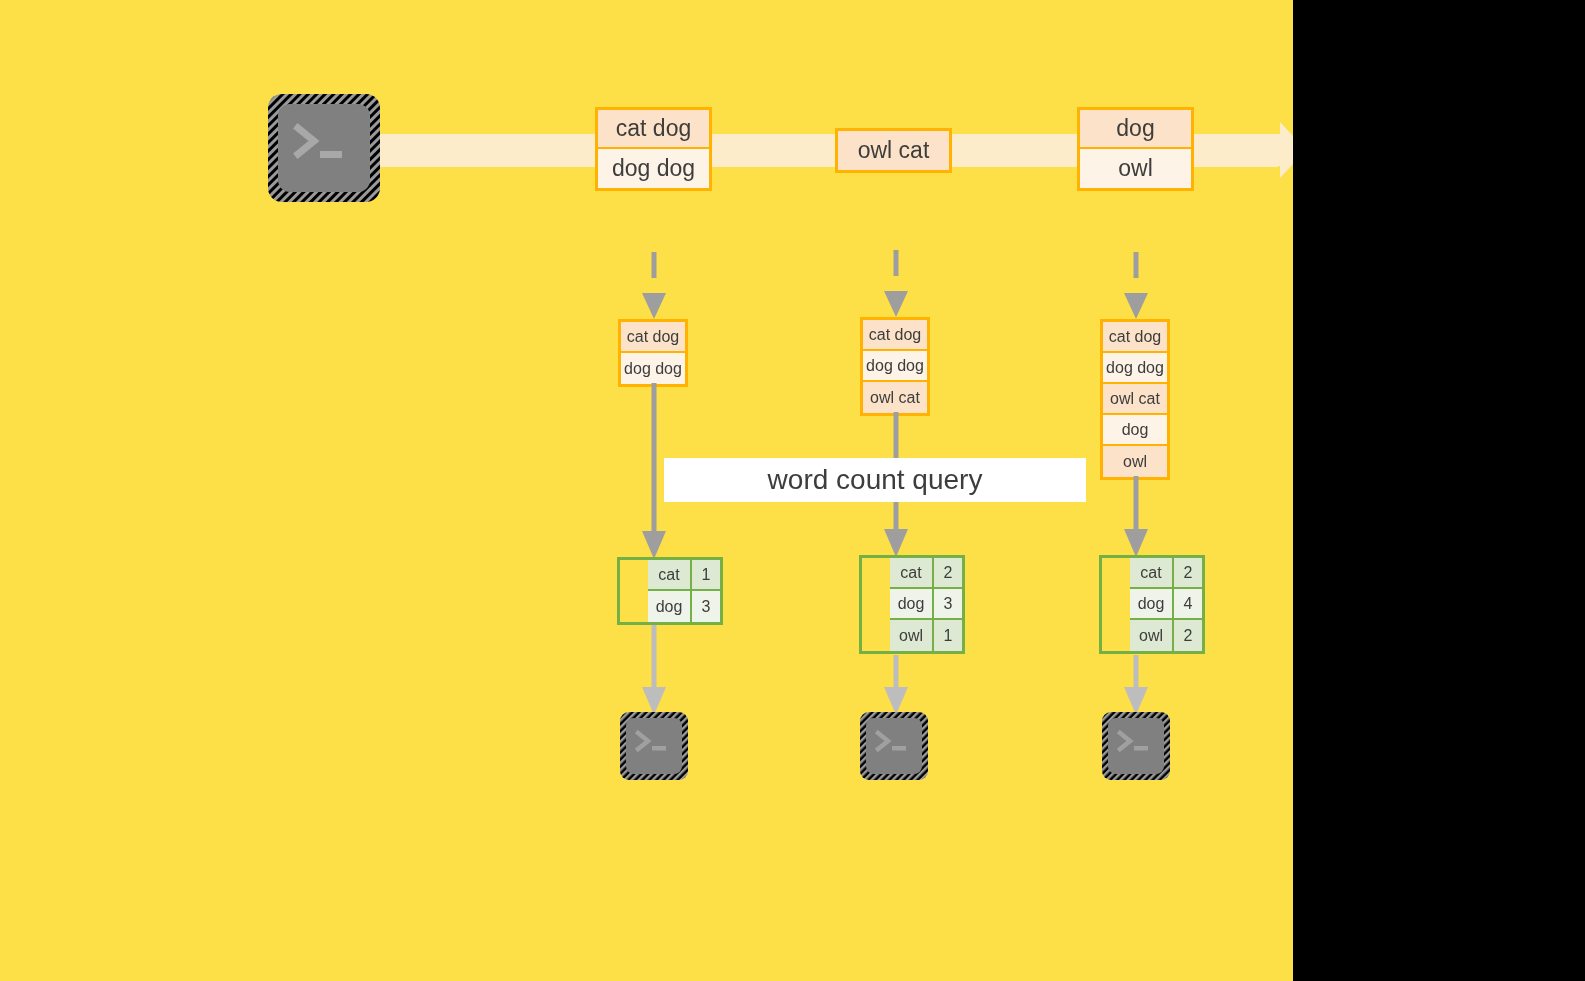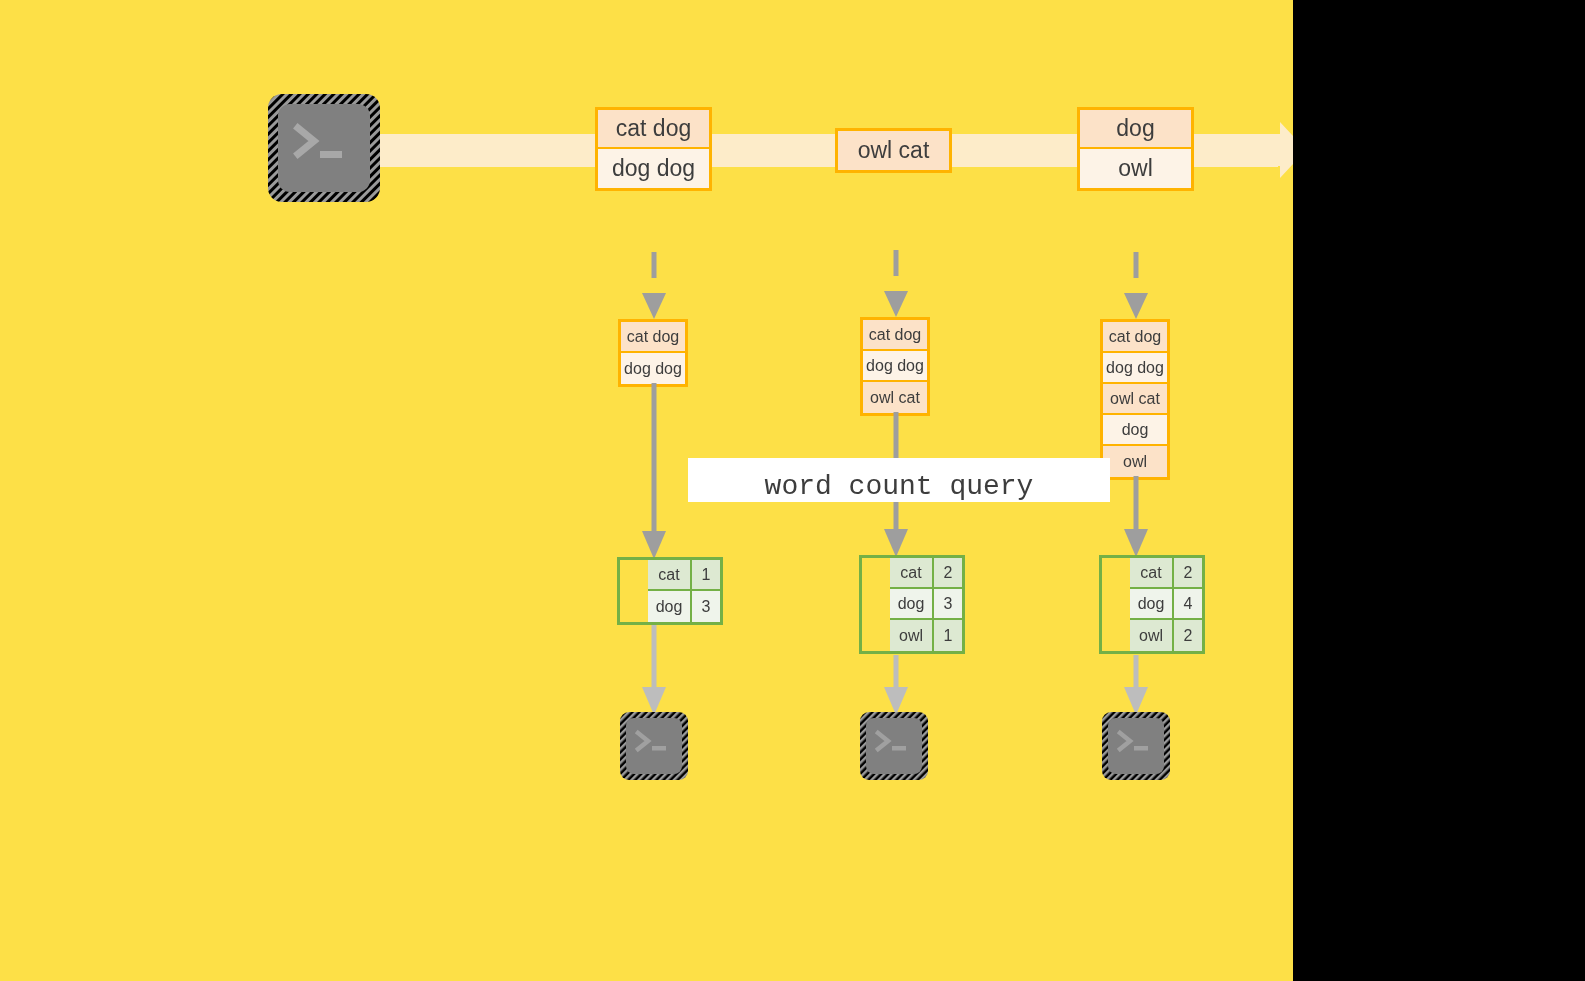--- a/index.html
+++ b/index.html
@@ -91,23 +91,23 @@
   #result-1{left:617px;top:557px;}
   #result-2{left:859px;top:555px;}
   #result-3{left:1099px;top:555px;}
 
   
   .conn{pointer-events:none;}
   .conn svg{display:block;overflow:visible;}
 
   
   #query-label{
-    left:688px;top:458px;width:422px;height:44px;
+    left:664px;top:458px;width:422px;height:44px;
     background:#FFFFFF;
-    display:flex;align-items:flex-end;justify-content:center;font-family:Liberation Mono, monospace;
+    display:flex;align-items:center;justify-content:center;
   }
   #query-label span{
     font-size:28px;color:#3d3d3d;white-space:nowrap;
   }
 </style>
 </head>
 <body>
 
 <div id="stage">
 

